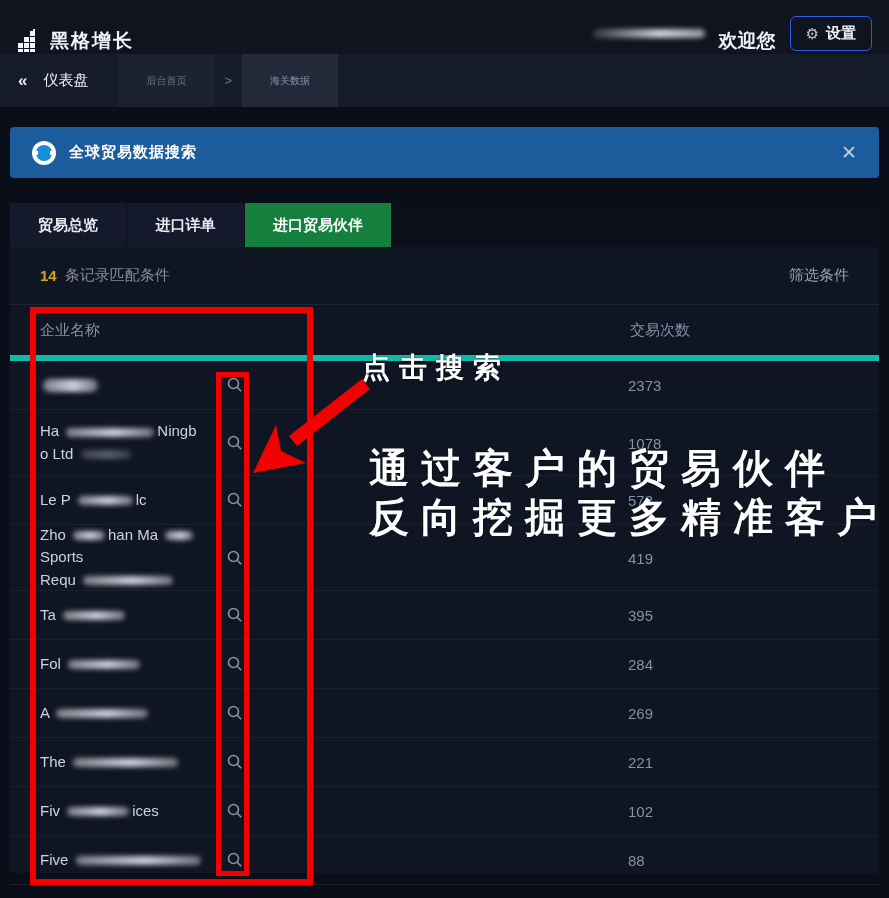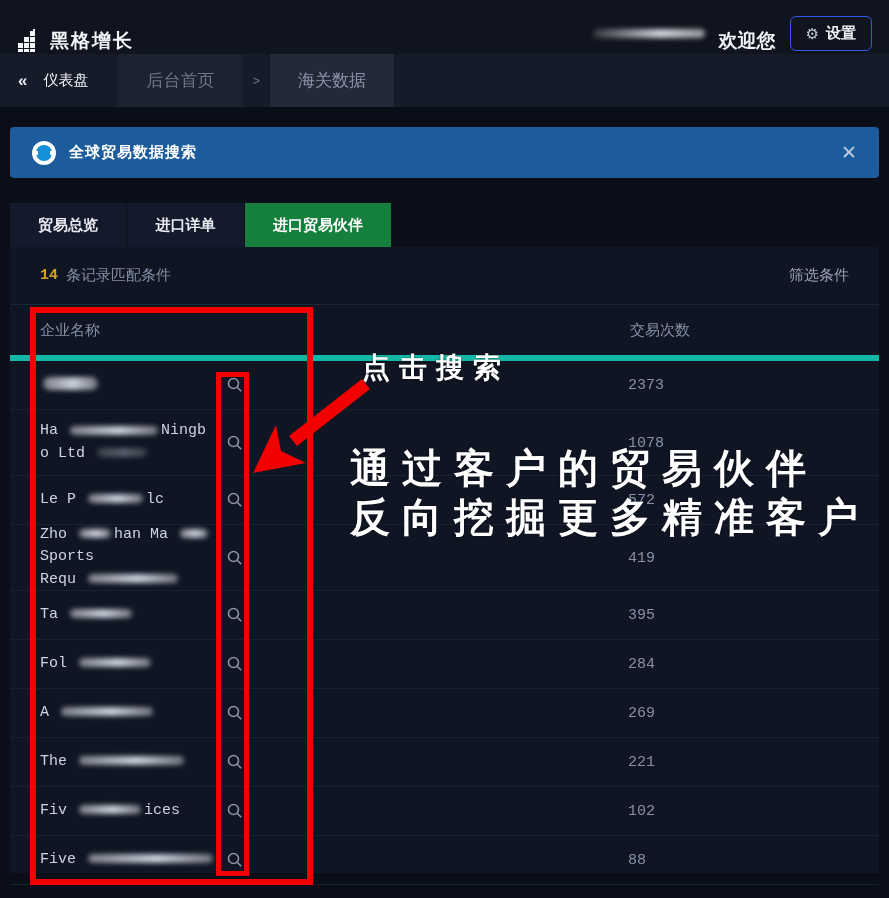--- a/index.html
+++ b/index.html
@@ -16,38 +16,38 @@
     filter:blur(2.5px); }
   .welcome { color:#eef1f6; font-size:19px; font-weight:bold;margin-top:15px; }
   .settings-btn { display:flex; align-items:center; gap:7px; border:1px solid #2f5ae8; border-radius:6px;
     padding:7px 15px; background:transparent; color:#eef1f6; font-size:15px; font-weight:bold; cursor:pointer; }
   .gear { color:#c2c8d6; font-size:15px; font-weight:normal; }
 
   
   .crumbbar { height:53px; background:#161b29; display:flex; align-items:stretch; }
   .collapse { color:#e8ebf2; font-size:17px; font-weight:bold; display:flex; align-items:center; padding:0 12px 0 18px; cursor:pointer; }
   .crumb-pinned { color:#eef1f6; font-size:15px; font-weight:normal; display:flex; align-items:center; padding:0 30px 0 4px; }
-  .crumb-box { display:flex; align-items:center; padding:4px 28px; font-size:17px; }
+  .crumb-box { display:flex; align-items:center; padding:4px 28px; font-size:10px; }
   .crumb-parent { background:#1d2230; color:#6e7587; }
   .crumb-sep { display:flex; align-items:center; color:#6e7587; font-size:13px; padding:0 10px; }
   .crumb-current { background:#232939; color:#8a92a6; }
 
   
   .content { margin:0 10px; }
   .banner { margin-top:20px; height:51px; background:#1c5c9c; border-radius:4px;
     display:flex; align-items:center; padding:0 22px; }
   .globe { width:24px; height:24px; border-radius:50%; background:#ffffff; position:relative; margin-right:13px; flex:none; }
   .globe::before { content:""; position:absolute; left:4px; top:4px; width:16px; height:16px; border-radius:50%; background:#1590d8; }
   .globe::after { content:""; position:absolute; left:2px; top:10px; width:20px; height:4px; border-radius:2px;
     background:linear-gradient(90deg,#fff 0 4px, transparent 4px 16px, #fff 16px); }
   .banner-title { color:#ffffff; font-size:15px; font-weight:bold; letter-spacing:1px; }
   .banner-close { margin-left:auto; color:#bccbdc; font-size:19px; cursor:pointer; line-height:1; }
 
   
-  .panel { margin-top:25px; background:#0f1523; height:670px; position:relative;font-family:Liberation Mono, monospace; }
+  .panel { margin-top:25px; background:#0f1523; height:670px; position:relative; }
   .tab-bar { height:44px; background:#0a0f1a; display:flex; }
   .tab { height:44px; display:flex; align-items:center; justify-content:center; font-size:15px; font-weight:bold;
     color:#e8ebf2; background:#141a2b; cursor:pointer; border-right:1px solid #0a0f1a; }
   .tab.w1{ width:117px; } .tab.w2{ width:118px; } .tab.w3{ width:147px; }
   .tab.active { background:#15803d; color:#ffffff; }
 
   .summary-row { height:58px; display:flex; align-items:center; padding:0 30px; border-bottom:1px solid #1d2537; }
   .match-count { color:#d6a41c; font-size:15px; font-weight:bold; margin-right:8px; }
   .match-label { color:#828da2; font-size:15px; }
   .filter-link { margin-left:auto; color:#98a2b5; font-size:15px; cursor:pointer; }
@@ -70,21 +70,21 @@
   .tcount { position:absolute; left:618px; top:50%; transform:translateY(-50%); color:#8591a6; font-size:15px; }
 
   
   .red-box { position:absolute; border:6px solid #f40000; pointer-events:none; z-index:20; }
   .red-box-outer { left:30px; top:307px; width:283px; height:578px; }
   .red-box-inner { left:216px; top:372px; width:33px; height:504px; border-width:5px; }
   .arrow-svg { position:absolute; left:0; top:0; pointer-events:none; z-index:21; }
 
   .annot-click { position:absolute; left:362px; top:349px; color:#ffffff; font-size:28px; font-weight:bold;
     letter-spacing:9px; z-index:22; text-shadow:0 0 2px rgba(0,0,0,.6); }
-  .annot-block { position:absolute; left:350px; top:444px; color:#ffffff; font-size:40px; font-weight:bold;
+  .annot-block { position:absolute; left:369px; top:444px; color:#ffffff; font-size:40px; font-weight:bold;
     letter-spacing:12px; line-height:49px; z-index:22; white-space:nowrap; text-shadow:0 0 2px rgba(0,0,0,.6); }
 </style>
 </head>
 <body>
 
 <div class="topbar">
   <div class="brand">
     <svg class="logo" viewBox="0 0 24 24">
       <g fill="#f2f4f8">
         <rect x="1" y="14" width="5" height="5"></rect>

